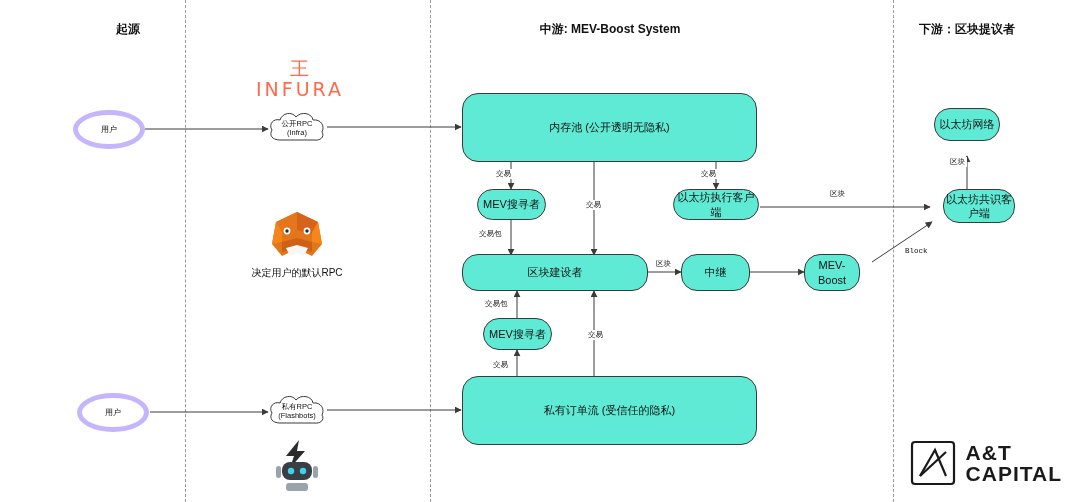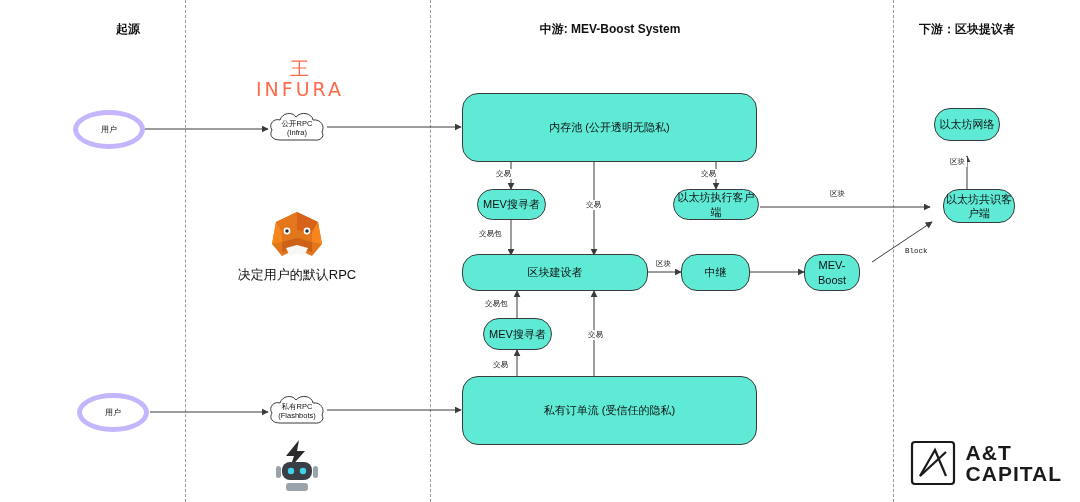--- a/index.html
+++ b/index.html
@@ -106,21 +106,21 @@
     font-family: "DejaVu Sans", sans-serif;
   }
   .infura-word {
     font-size: 19px;
     letter-spacing: 3px;
     line-height: 22px;
     font-family: "DejaVu Sans", sans-serif;
   }
   .caption {
     position: absolute;
-    font-size: 13px;
+    font-size: 10px;
     color: #111;
     white-space: nowrap;
     transform: translateX(-50%);
   }
   .brand {
     position: absolute;
     right: 18px;
     bottom: 16px;
     display: flex;
     align-items: center;

